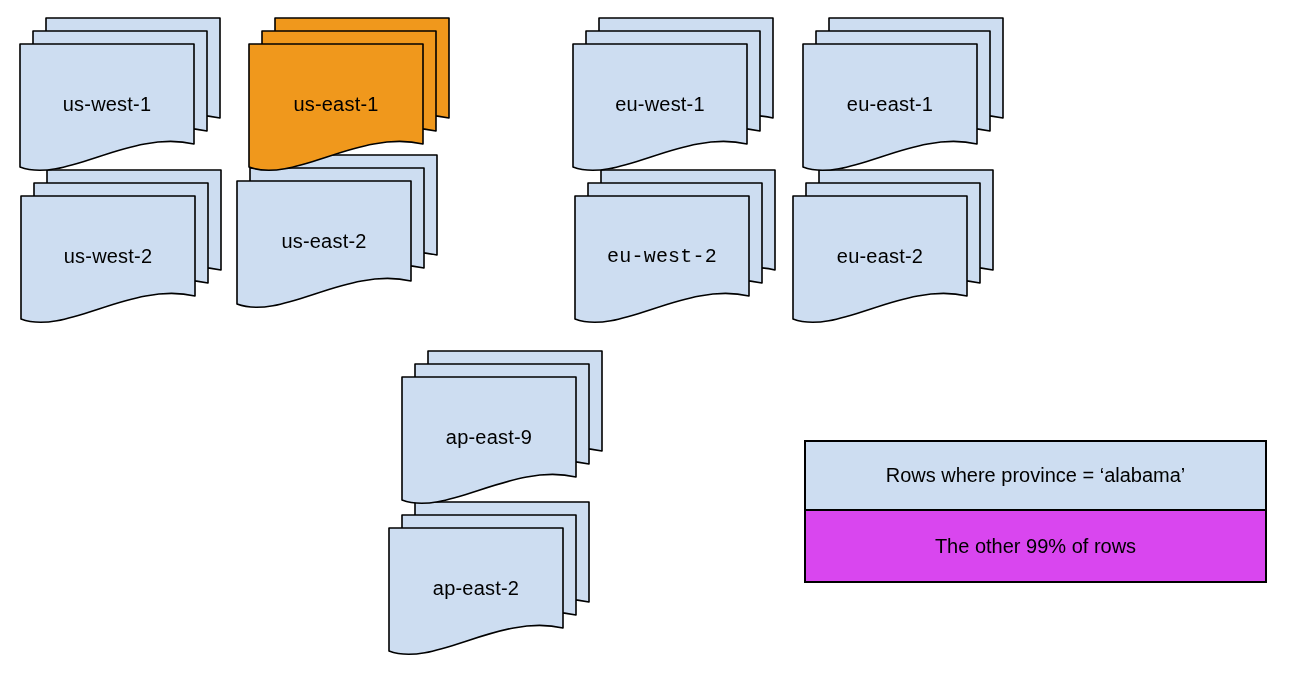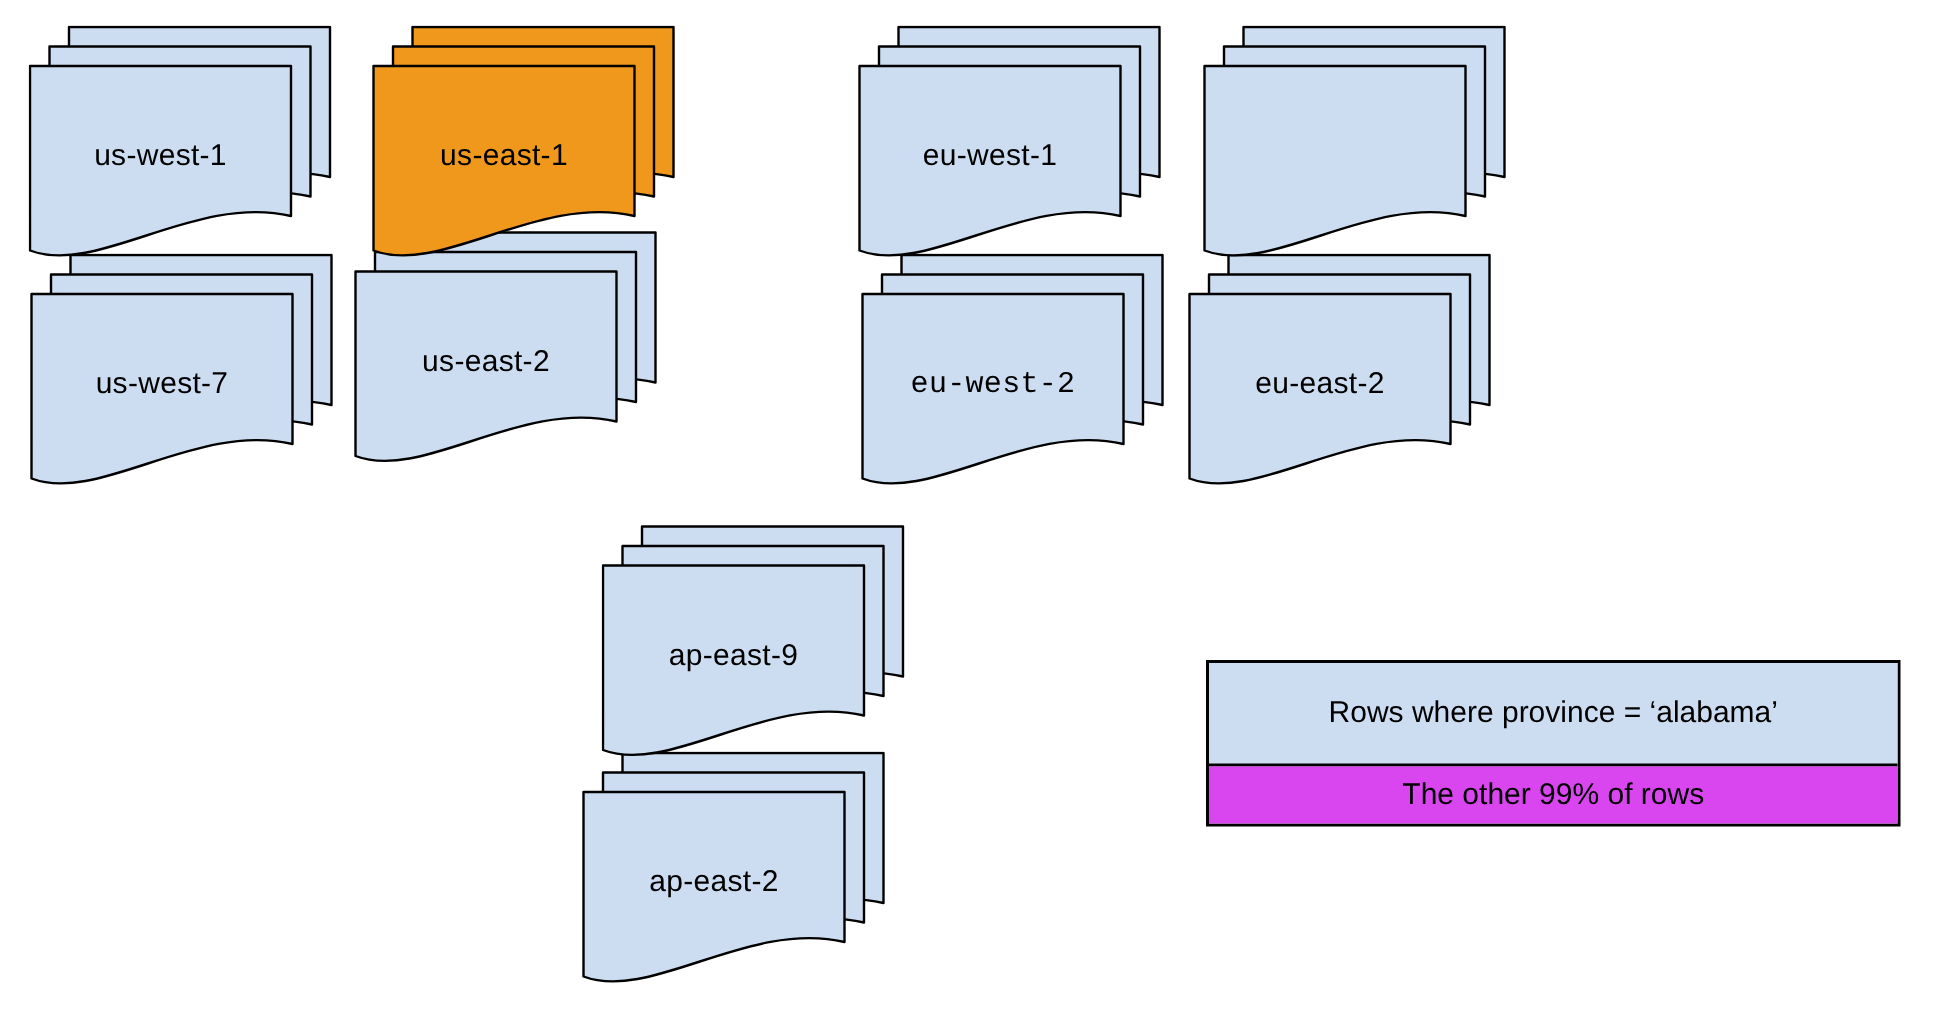--- a/index.html
+++ b/index.html
@@ -40,21 +40,21 @@
     justify-content: center;
     font-size: 20px;
     color: #000000;
     letter-spacing: 0.2px;
   }
   .legend {
     position: absolute;
     left: 804px;
     top: 440px;
     width: 463px;
-    height: 111px;
+    height: 143px;
     box-sizing: border-box;
     border: 2px solid #000000;
     display: flex;
     flex-direction: column;
     z-index: 3;
   }
   .legend-row {
     display: flex;
     align-items: center;
     justify-content: center;
@@ -101,29 +101,30 @@
     </svg>
     <div class="stack-label">eu-west-1</div>
   </div>
 
   <div class="stack front-layer" style="left: 802px; top: 17px; --doc-fill: #cdddf1;">
     <svg viewBox="0 0 203 157" width="203" height="157">
       <path class="doc" d="M27,1 h174 v100 c-64,-15 -129,40 -174,23 z"></path>
       <path class="doc" d="M14,14 h174 v100 c-64,-15 -129,40 -174,23 z"></path>
       <path class="doc" d="M1,27 h174 v100 c-64,-15 -129,40 -174,23 z"></path>
     </svg>
+    <div class="stack-label">eu-east-1</div>
   </div>
 
   <div class="stack back-layer" style="left: 20px; top: 169px; --doc-fill: #cdddf1;">
     <svg viewBox="0 0 203 157" width="203" height="157">
       <path class="doc" d="M27,1 h174 v100 c-64,-15 -129,40 -174,23 z"></path>
       <path class="doc" d="M14,14 h174 v100 c-64,-15 -129,40 -174,23 z"></path>
       <path class="doc" d="M1,27 h174 v100 c-64,-15 -129,40 -174,23 z"></path>
     </svg>
-    <div class="stack-label">us-west-7</div>
+    <div class="stack-label">us-west-2</div>
   </div>
 
   <div class="stack back-layer" style="left: 236px; top: 154px; --doc-fill: #cdddf1;">
     <svg viewBox="0 0 203 157" width="203" height="157">
       <path class="doc" d="M27,1 h174 v100 c-64,-15 -129,40 -174,23 z"></path>
       <path class="doc" d="M14,14 h174 v100 c-64,-15 -129,40 -174,23 z"></path>
       <path class="doc" d="M1,27 h174 v100 c-64,-15 -129,40 -174,23 z"></path>
     </svg>
     <div class="stack-label">us-east-2</div>
   </div>

